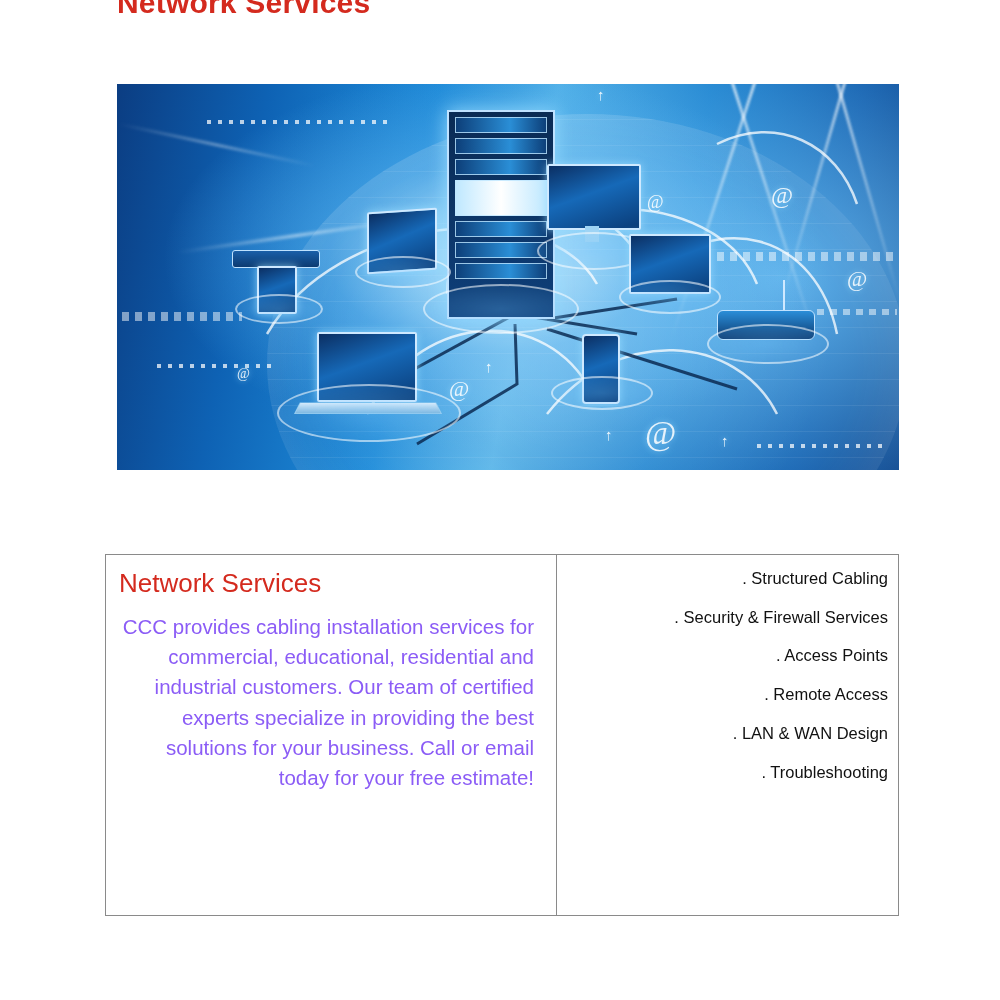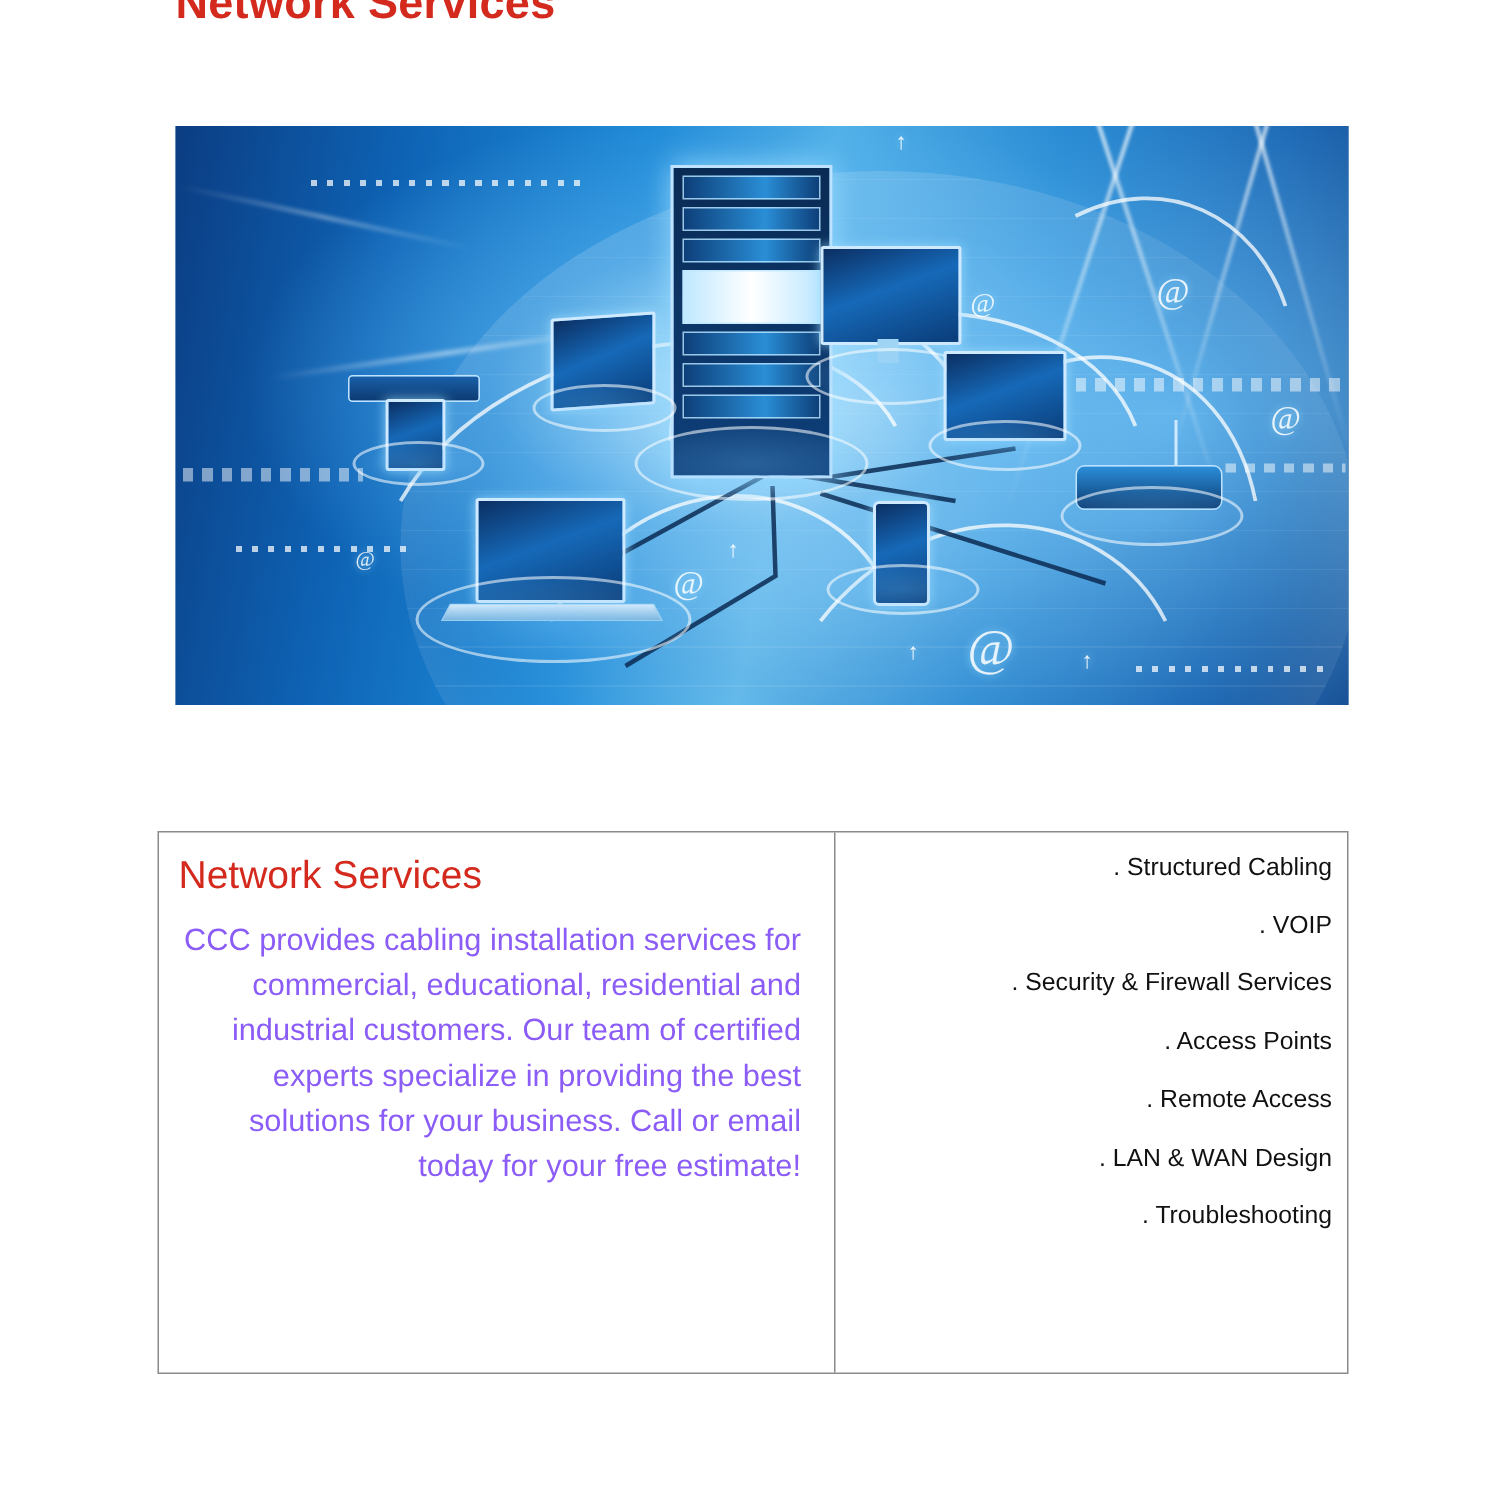--- a/index.html
+++ b/index.html
@@ -270,21 +270,20 @@
 </div>
 
 <div id="info-table">
   <div class="cell-left">
     <h2 class="svc-title">Network Services</h2>
     <p class="svc-body">CCC provides cabling installation services for commercial, educational, residential and industrial customers. Our team of certified experts specialize in providing the best solutions for your business. Call or email today for your free estimate!</p>
   </div>
   <div class="cell-right">
     <ul class="svc-list">
       <li>. Structured Cabling</li>
-      <li>. VOIP</li>
       <li>. Security &amp; Firewall Services</li>
       <li>. Access Points</li>
       <li>. Remote Access</li>
       <li>. LAN &amp; WAN Design</li>
       <li>. Troubleshooting</li>
     </ul>
   </div>
 </div>
 
 </body></html>

